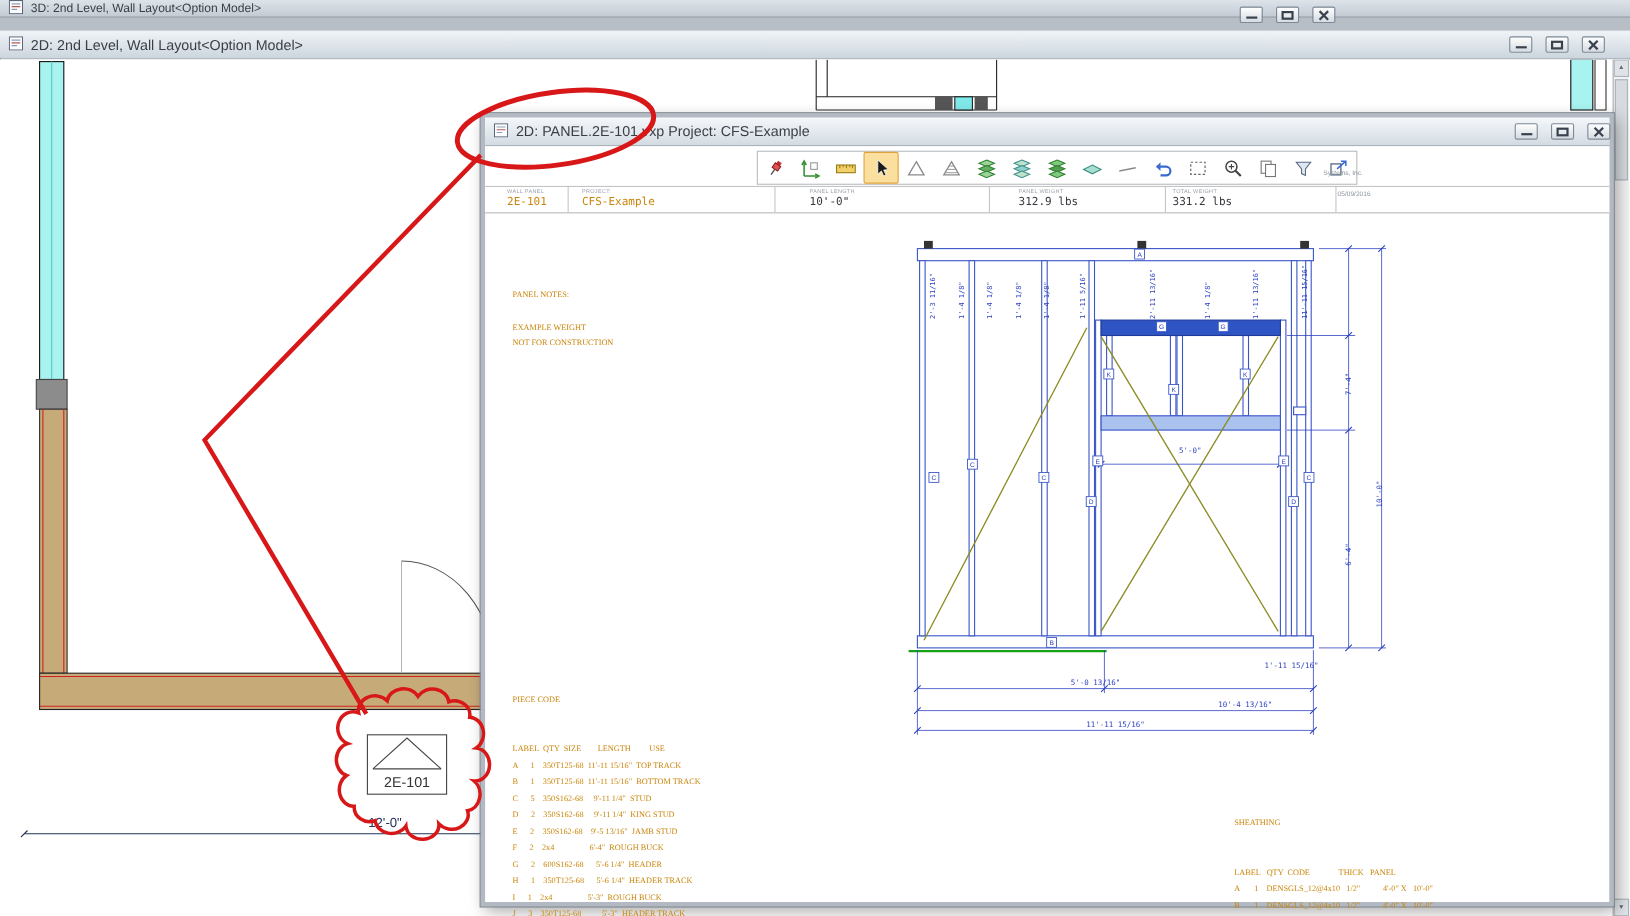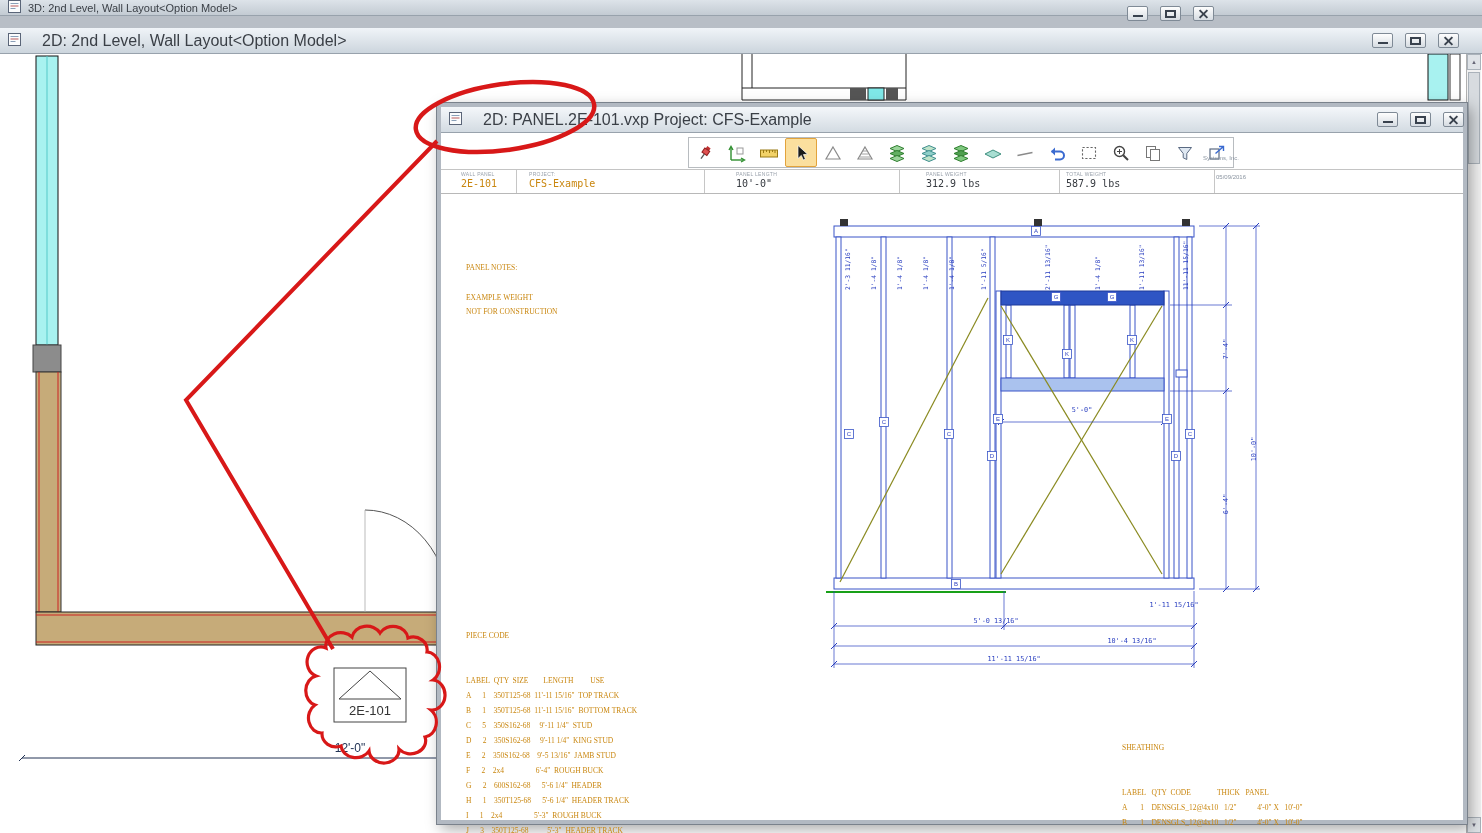--- a/index.html
+++ b/index.html
@@ -1,20 +1,20 @@
 <!DOCTYPE html>
 <html><head>
 <meta charset="utf-8">
 <style>
   *{box-sizing:border-box}
   html,body{margin:0;padding:0;width:1482px;height:833px;overflow:hidden;
     background:#b8bec6;font-family:"Liberation Sans",sans-serif;}
-  .titlebar{position:absolute;left:0;right:0;top:0;height:26px;display:flex;align-items:center;gap:21px;
+  .titlebar{position:absolute;left:0;right:0;top:0;height:26px;display:flex;align-items:center;gap:7px;
     padding:0 8px;background:linear-gradient(#f0f4f8,#ccd5dd);border-bottom:1px solid #98a2ac;
-    font-size:16px;color:#3a3f46;}
+    font-size:13px;color:#3a3f46;}
   .titlebar .title{white-space:nowrap}
   .win-btns{position:absolute;top:5px;display:flex;gap:12px}
   .win-btn{width:21px;height:15px;background:linear-gradient(#fefefe,#d6dce2);
     border:1px solid #7f8a96;border-radius:2px;position:relative}
   .glyph-min{position:absolute;left:5px;bottom:3px;width:10px;height:2px;background:#39424e}
   .glyph-max{position:absolute;left:4px;top:3px;width:11px;height:8px;border:2px solid #39424e}
   .glyph-x{position:absolute;left:4px;top:6px;width:11px;height:2px;background:#39424e}
   .glyph-x.a{transform:rotate(45deg)} .glyph-x.b{transform:rotate(-45deg)}
 
   
@@ -329,21 +329,21 @@
     <div class="hf" style="left:295px">
       <div class="lbl">PANEL LENGTH</div>
       <div class="val">10'-0"</div>
     </div>
     <div class="hf" style="left:485px">
       <div class="lbl">PANEL WEIGHT</div>
       <div class="val">312.9 lbs</div>
     </div>
     <div class="hf" style="left:625px">
       <div class="lbl">TOTAL WEIGHT</div>
-      <div class="val">587.9 lbs</div>
+      <div class="val">331.2 lbs</div>
     </div>
     <div class="vendor" style="left:775px;top:4px">05/09/2016</div>
   </div>
 
   <svg id="frame-svg" width="1014" height="630" viewBox="0 0 1014 630">
     <g stroke="#3a55c8" fill="#ffffff" stroke-width="1">
       <rect x="380" y="32" width="360" height="11"></rect>
       <rect x="380" y="384" width="360" height="11"></rect>
       <rect x="382" y="43" width="5" height="341"></rect>
       <rect x="427" y="43" width="5" height="341"></rect>

